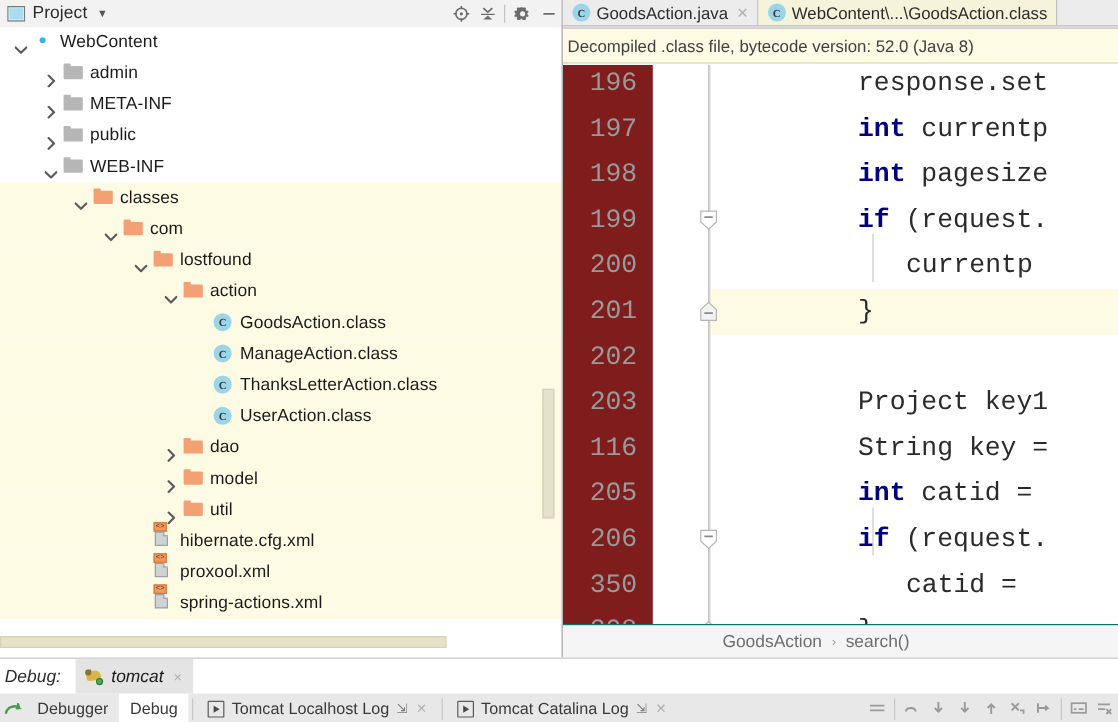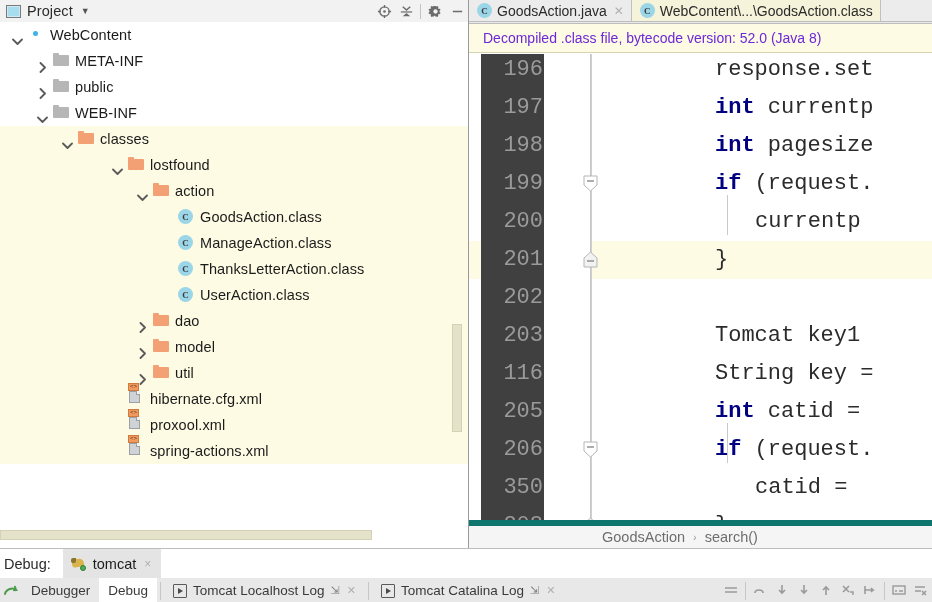--- a/index.html
+++ b/index.html
@@ -71,46 +71,46 @@
   #tabs{position:absolute;left:0;top:0;width:464px;height:21px;background:#ececec;display:flex;align-items:stretch;}
   .etab{display:flex;align-items:center;padding:0 7px 0 8px;border-right:1px solid #c0c0c0;font-size:14px;color:#2b2b2b;white-space:nowrap;}
   .etab.inactive{background:#ececec;}
   .etab.active{background:#f5f3d9;}
   .etab .clsicon{margin-right:5px;}
   .tabclose{margin-left:7px;color:#b0b0b0;font-size:12px;line-height:1;}
   #tabs-underline{position:absolute;left:0;top:21px;width:464px;height:3px;background:#e9e9e9;border-top:1px solid #bdbdbd;border-bottom:1px solid #bdbdbd;box-sizing:border-box;}
 
   #notif{position:absolute;left:0;top:24px;width:464px;height:29px;background:#fdfbe3;border-bottom:1px solid #d6d4b4;
          display:flex;align-items:center;box-sizing:border-box;}
-  #notif-text{margin-left:14px;font-size:14px;color:#6d28d9;}
+  #notif-text{margin-left:4px;font-size:14px;color:#404040;}
 
   #code-area{position:absolute;left:0;top:54px;width:464px;height:466px;overflow:hidden;background:#fff;}
-  #gutter{position:absolute;left:12px;top:0;width:77px;height:466px;background:#404040;}
+  #gutter{position:absolute;left:0;top:0;width:77px;height:466px;background:#7f1d1d;}
   #fold-col{position:absolute;left:75px;top:0;width:47px;height:466px;background:#fff;border-right:1px solid #d0d0d0;}
   #fold-line{position:absolute;left:46px;top:0;width:1px;height:466px;background:#c6c6c6;}
   #code-text{position:absolute;left:123px;top:0;width:341px;height:466px;}
 
   .cline{position:absolute;left:0;width:464px;height:38px;}
   .cline.cur{background:#fdfbe3;}
   .lnum{position:absolute;left:0;width:62px;text-align:right;font-family:"Liberation Mono",monospace;font-size:22px;
         line-height:38px;color:#9a9a9a;}
   .ctext{position:absolute;left:123px;font-family:"Liberation Mono",monospace;font-size:22px;line-height:38px;
          color:#2b2b2b;white-space:pre;}
   .kw{color:#000080;font-weight:700;}
   .indentguide{position:absolute;left:135px;width:1px;background:#c9c9c9;}
   .foldminus{position:absolute;width:19px;height:19px;}
 
-  #breadcrumb{position:absolute;left:0;bottom:0;width:464px;height:28px;background:#f5f5f5;border-top:6px solid #0f766e;
+  #breadcrumb{position:absolute;left:0;bottom:0;width:464px;height:28px;background:#f5f5f5;border-top:1px solid #0f766e;
               display:flex;align-items:center;box-sizing:border-box;}
   .bc-item{font-size:14.5px;color:#6e6e6e;}
   .bc-sep{margin:0 8px;color:#9a9a9a;font-size:11px;}
 
   
   #debug-panel{position:absolute;left:0;top:548px;width:932px;height:54px;background:#ffffff;border-top:1px solid #bdbdbd;}
-  #debug-head{position:absolute;left:0;top:0;width:932px;height:29px;background:#ffffff;display:flex;align-items:center;}
+  #debug-head{position:absolute;left:0;top:0;width:932px;height:29px;background:#ffffff;display:flex;align-items:center;font-style:italic;}
   #debug-label{margin-left:4px;font-size:14.5px;color:#2b2b2b;}
   #tomcat-tab{margin-left:12px;height:29px;display:flex;align-items:center;padding:0 10px 0 8px;background:#e4e4e4;}
   #tomcat-name{font-size:14.5px;color:#1b1b1b;margin-left:6px;}
   #tomcat-close{margin-left:8px;color:#b0b0b0;font-size:12px;}
   #debug-toolbar{position:absolute;left:0;top:29px;width:932px;height:25px;background:#e8e8e8;display:flex;align-items:center;overflow:hidden;}
   .dt-tab{height:25px;display:flex;align-items:center;padding:0 9px;font-size:13.5px;color:#3a3a3a;white-space:nowrap;}
   .dt-tab.sel{background:#ffffff;}
   .dt-sep{width:1px;height:18px;background:#c6c6c6;margin:0 3px;flex:0 0 auto;}
   .dt-close{margin-left:7px;color:#b0b0b0;font-size:11px;}
   .dt-pin{margin-left:6px;color:#7d7d7d;font-size:11px;}
@@ -178,45 +178,61 @@
               </svg></span>
             <span class="ticon"><span class="modicon"></span></span>
             <span class="tlabel">WebContent</span>
           </div>
           <div class="row">
             <span style="display:inline-block;width:37px;flex:0 0 auto"></span>
             <span class="arrow"><svg width="11" height="11" viewBox="0 0 11 11">
                 <path d="M3.5 1L8 5.5 3.5 10" fill="none" stroke="#5a5a5a" stroke-width="1.8" stroke-linecap="round" stroke-linejoin="round"></path>
               </svg></span>
             <span class="ticon"><span class="folder fo-grey"><i class="tab"></i><i class="body"></i></span></span>
-            <span class="tlabel">META-INF</span>
+            <span class="tlabel">admin</span>
           </div>
           <div class="row">
             <span style="display:inline-block;width:37px;flex:0 0 auto"></span>
             <span class="arrow"><svg width="11" height="11" viewBox="0 0 11 11">
                 <path d="M3.5 1L8 5.5 3.5 10" fill="none" stroke="#5a5a5a" stroke-width="1.8" stroke-linecap="round" stroke-linejoin="round"></path>
               </svg></span>
             <span class="ticon"><span class="folder fo-grey"><i class="tab"></i><i class="body"></i></span></span>
-            <span class="tlabel">public</span>
+            <span class="tlabel">META-INF</span>
           </div>
           <div class="row">
             <span style="display:inline-block;width:37px;flex:0 0 auto"></span>
             <span class="arrow"><svg width="11" height="11" viewBox="0 0 11 11">
+                <path d="M3.5 1L8 5.5 3.5 10" fill="none" stroke="#5a5a5a" stroke-width="1.8" stroke-linecap="round" stroke-linejoin="round"></path>
+              </svg></span>
+            <span class="ticon"><span class="folder fo-grey"><i class="tab"></i><i class="body"></i></span></span>
+            <span class="tlabel">public</span>
+          </div>
+          <div class="row">
+            <span style="display:inline-block;width:37px;flex:0 0 auto"></span>
+            <span class="arrow"><svg width="11" height="11" viewBox="0 0 11 11">
                 <path d="M1 3.5L5.5 8 10 3.5" fill="none" stroke="#5a5a5a" stroke-width="1.8" stroke-linecap="round" stroke-linejoin="round"></path>
               </svg></span>
             <span class="ticon"><span class="folder fo-grey"><i class="tab"></i><i class="body"></i></span></span>
             <span class="tlabel">WEB-INF</span>
           </div>
           <div class="row hl">
             <span style="display:inline-block;width:62px;flex:0 0 auto"></span>
             <span class="arrow"><svg width="11" height="11" viewBox="0 0 11 11">
                 <path d="M1 3.5L5.5 8 10 3.5" fill="none" stroke="#5a5a5a" stroke-width="1.8" stroke-linecap="round" stroke-linejoin="round"></path>
               </svg></span>
             <span class="ticon"><span class="folder fo-or"><i class="tab"></i><i class="body"></i></span></span>
             <span class="tlabel">classes</span>
+          </div>
+          <div class="row hl">
+            <span style="display:inline-block;width:87px;flex:0 0 auto"></span>
+            <span class="arrow"><svg width="11" height="11" viewBox="0 0 11 11">
+                <path d="M1 3.5L5.5 8 10 3.5" fill="none" stroke="#5a5a5a" stroke-width="1.8" stroke-linecap="round" stroke-linejoin="round"></path>
+              </svg></span>
+            <span class="ticon"><span class="folder fo-or"><i class="tab"></i><i class="body"></i></span></span>
+            <span class="tlabel">com</span>
           </div>
           <div class="row hl">
             <span style="display:inline-block;width:112px;flex:0 0 auto"></span>
             <span class="arrow"><svg width="11" height="11" viewBox="0 0 11 11">
                 <path d="M1 3.5L5.5 8 10 3.5" fill="none" stroke="#5a5a5a" stroke-width="1.8" stroke-linecap="round" stroke-linejoin="round"></path>
               </svg></span>
             <span class="ticon"><span class="folder fo-or"><i class="tab"></i><i class="body"></i></span></span>
             <span class="tlabel">lostfound</span>
           </div>
           <div class="row hl">
@@ -364,21 +380,21 @@
             </svg></div>
         </div>
       <div id="code-text">
           <div class="ctext" style="top: -3px; left: 123px;"><span>response.set</span></div>
           <div class="ctext" style="top: 35px; left: 123px;"><span class="kw">int</span><span> currentp</span></div>
           <div class="ctext" style="top: 73px; left: 123px;"><span class="kw">int</span><span> pagesize</span></div>
           <div class="ctext" style="top: 111px; left: 123px;"><span class="kw">if</span><span> (request.</span></div>
           <div class="ctext" style="top: 149px; left: 163px;"><span>currentp</span></div>
           <div class="ctext" style="top: 187px; left: 123px;"><span>}</span></div>
           <div class="ctext" style="top: 225px; left: 123px;"><span></span></div>
-          <div class="ctext" style="top: 263px; left: 123px;"><span>Tomcat key1</span></div>
+          <div class="ctext" style="top: 263px; left: 123px;"><span>Project key1</span></div>
           <div class="ctext" style="top: 301px; left: 123px;"><span>String key =</span></div>
           <div class="ctext" style="top: 339px; left: 123px;"><span class="kw">int</span><span> catid = </span></div>
           <div class="ctext" style="top: 377px; left: 123px;"><span class="kw">if</span><span> (request.</span></div>
           <div class="ctext" style="top: 415px; left: 163px;"><span>catid = </span></div>
           <div class="ctext" style="top: 453px; left: 123px;"><span>}</span></div>
           <div class="indentguide" style="top: 141px; height: 40px;"></div>
           <div class="indentguide" style="top: 369px; height: 40px;"></div>
         </div>
     </div>
 

